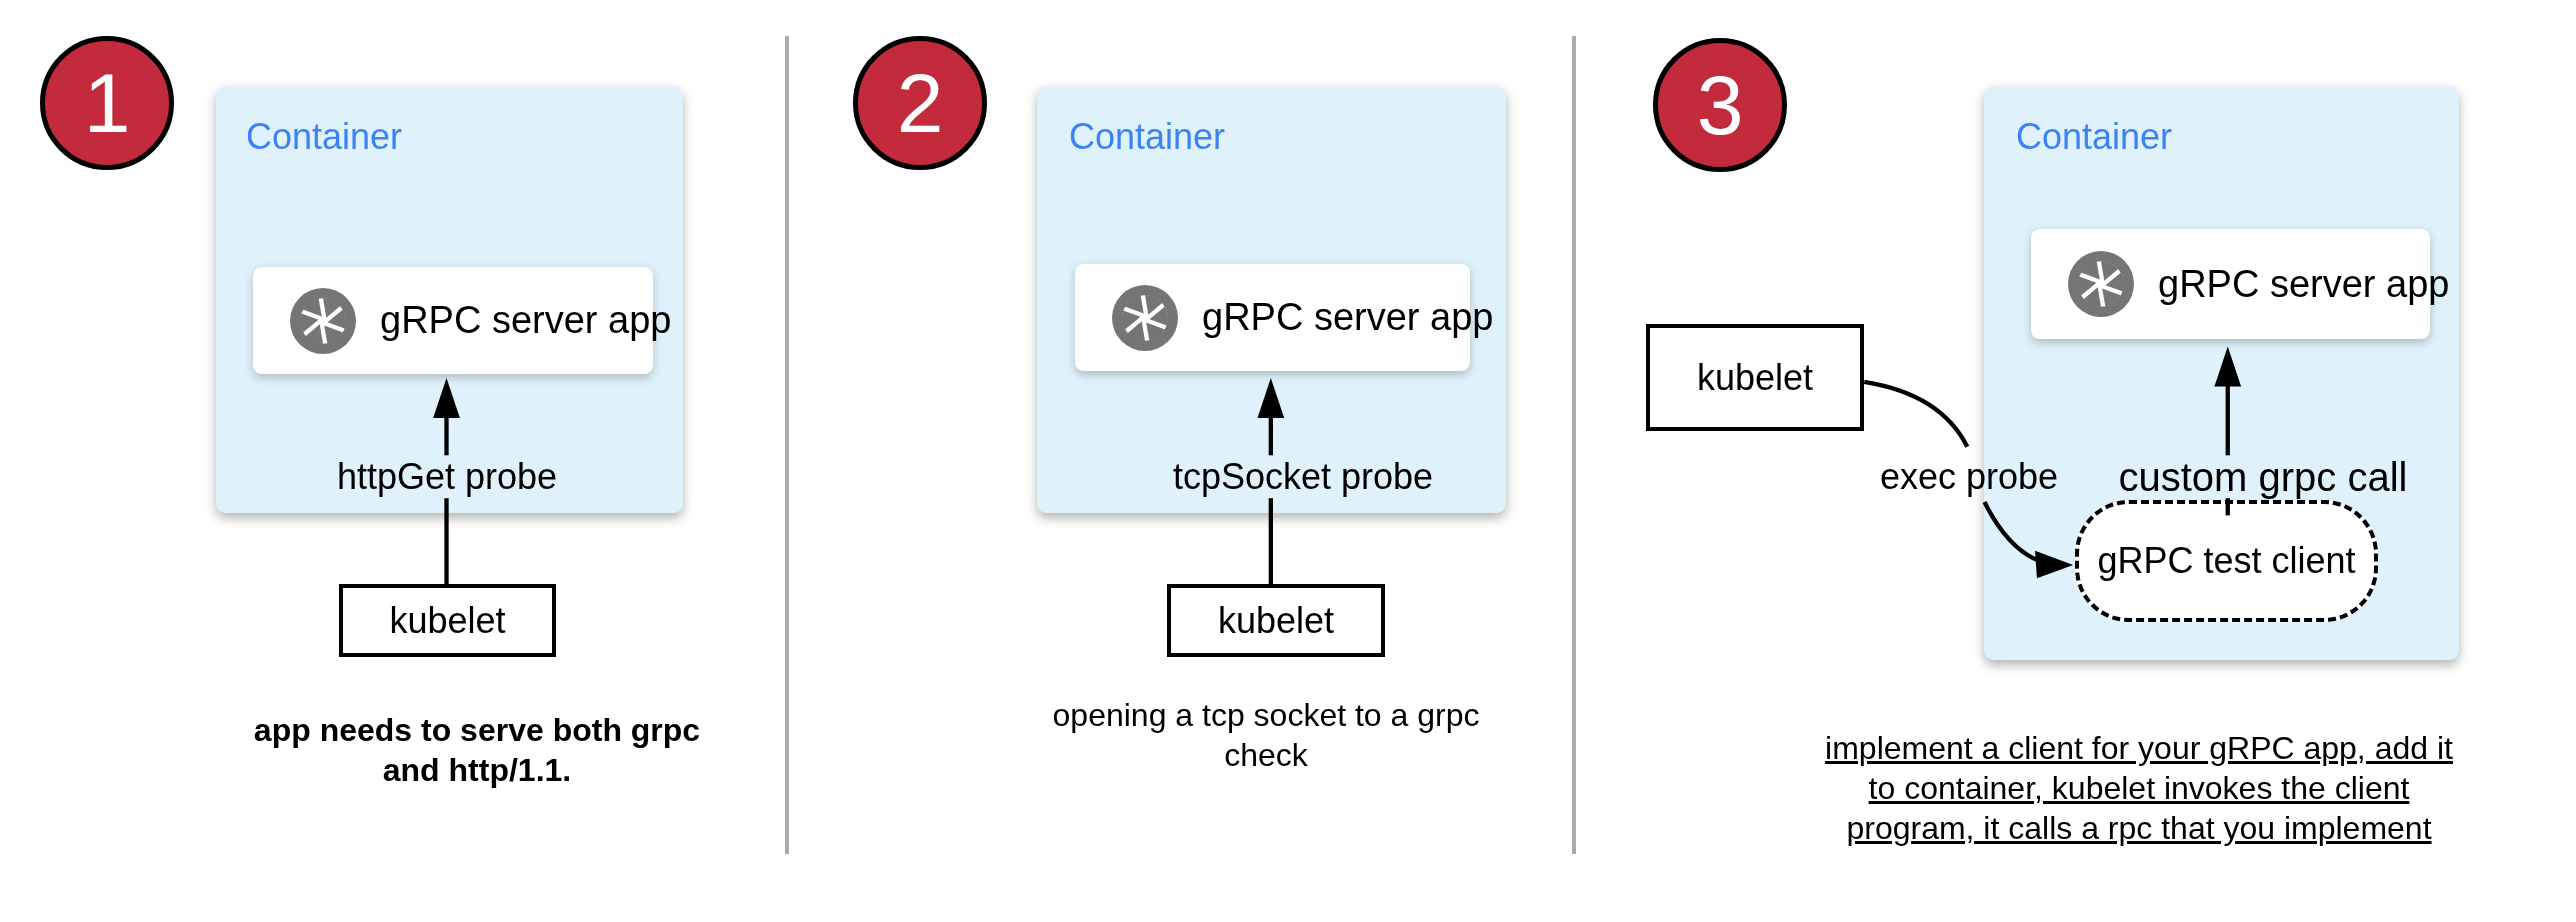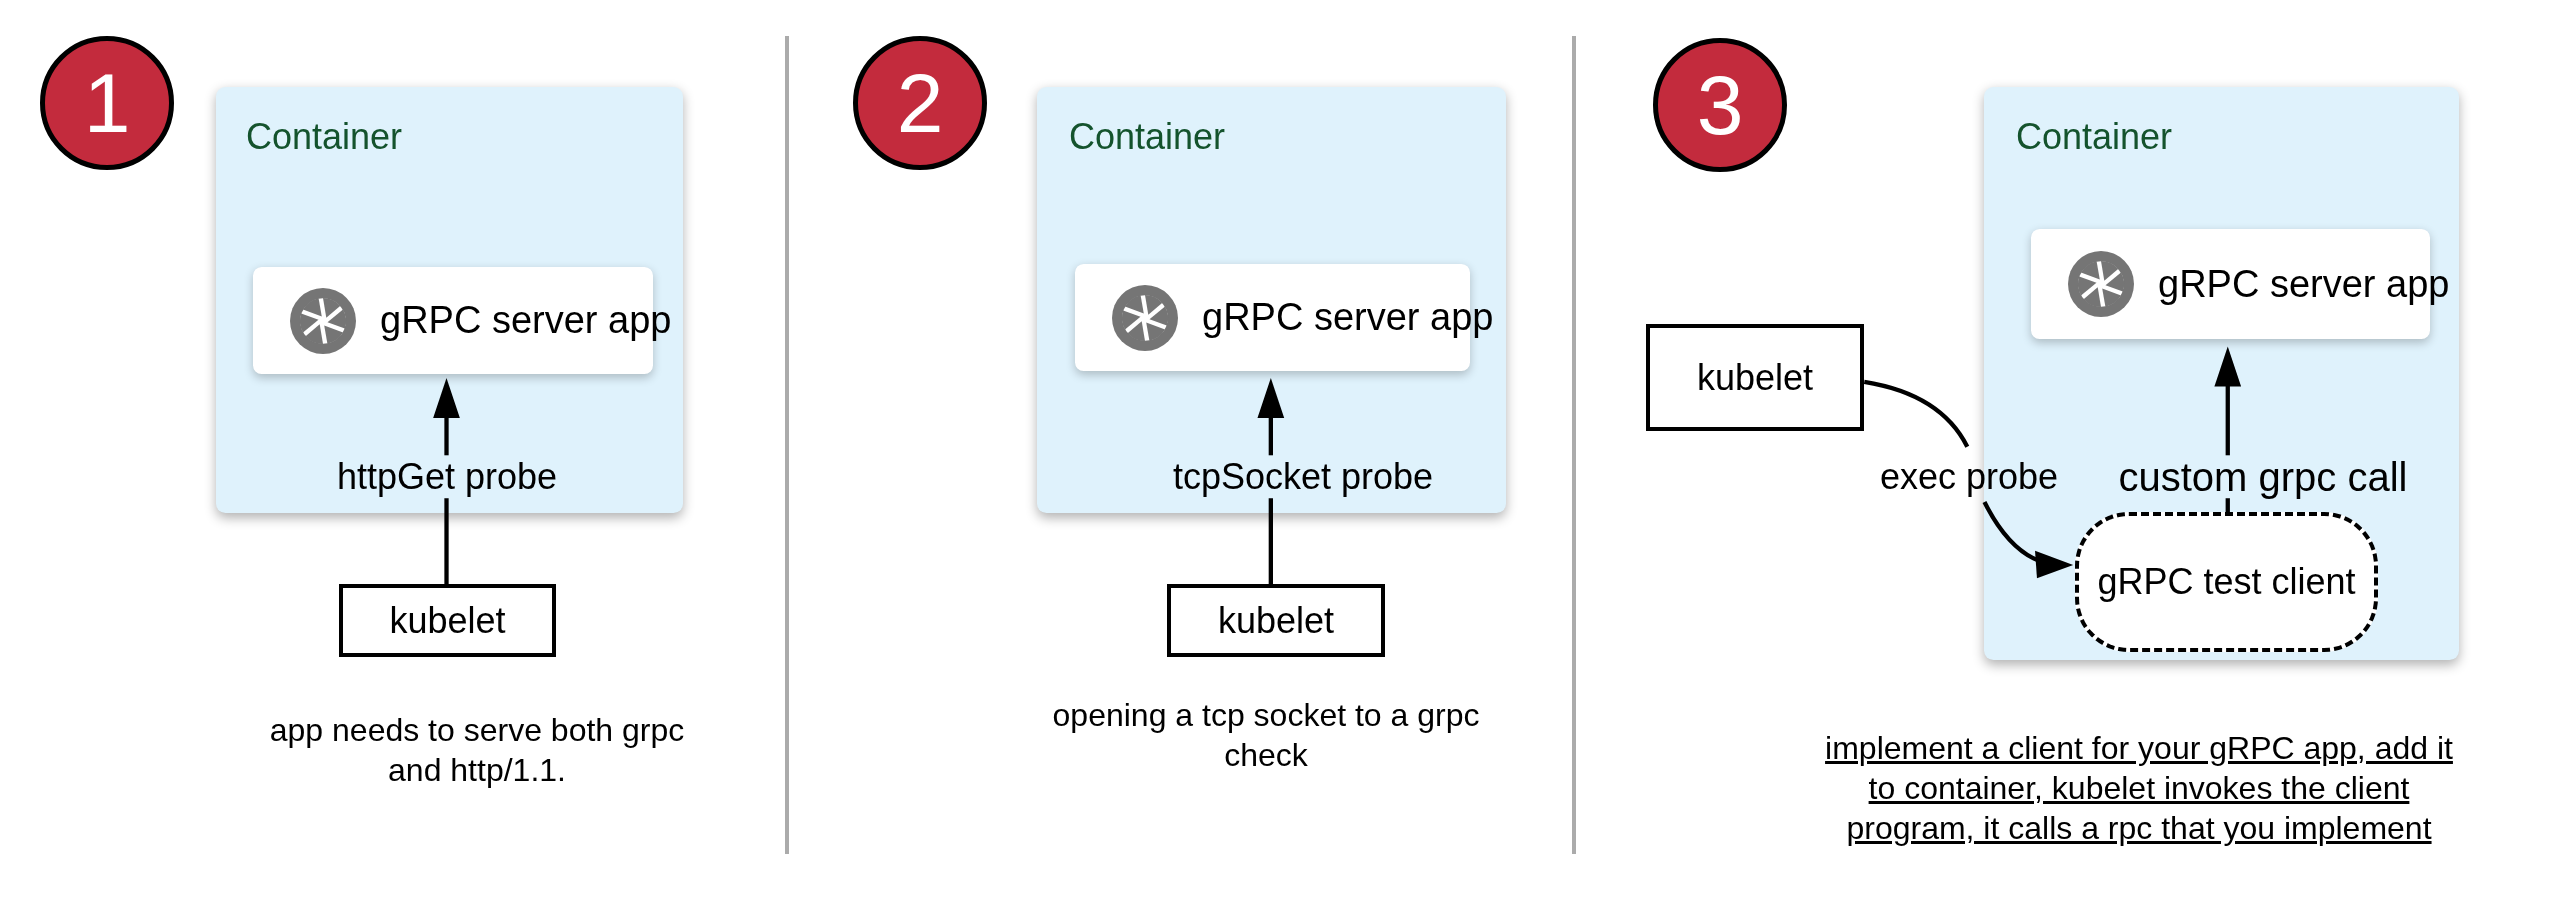--- a/index.html
+++ b/index.html
@@ -11,21 +11,21 @@
     position:absolute;width:134px;height:134px;border-radius:50%;
     background:#C32B3D;border:5.7px solid #000;box-sizing:border-box;
     display:flex;align-items:center;justify-content:center;
     color:#fff;font-size:84px;font-weight:400;line-height:1;z-index:4;
   }
   .container-box{
     position:absolute;background:#DFF2FC;border-radius:9.5px;
     box-shadow:0 4.8px 11.4px rgba(0,0,0,0.30);z-index:1;
   }
   .container-label{
-    position:absolute;font-size:36px;color:#14532d;z-index:3;
+    position:absolute;font-size:36px;color:#3b82f6;z-index:3;
   }
   .app-box{
     position:absolute;background:#ffffff;border-radius:8.6px;
     box-shadow:0 3.8px 9.5px rgba(0,0,0,0.22);
     display:flex;align-items:center;gap:21px;padding-left:34px;
     box-sizing:border-box;z-index:2;
   }
   .app-box .icon{width:72px;height:72px;flex:0 0 auto;display:block;}
   .app-label{font-size:38px;color:#000;white-space:nowrap;}
   .probe-label{
@@ -96,21 +96,21 @@
 
   <div class="probe-label" style="left:447px;top:458px;">
     <b>httpGet</b>
     <span>probe</span>
   </div>
 
   <div class="kubelet-box" style="left:339px;top:584px;width:217px;height:73px;">
     <span>kubelet</span>
   </div>
 
-  <div class="caption" style="left:477px;top:710px;">
+  <div class="caption" style="left:477px;top:710px;font-weight:bold;">
     <div>app needs to serve both grpc</div>
     <div>and http/1.1.</div>
   </div>
 
   <div class="badge" style="left:853px;top:36px;">
     <span>2</span>
   </div>
 
   <div class="container-box" style="left:1037px;top:87px;width:469px;height:426px;"></div>
   <div class="container-label" style="left:1069px;top:116px;">Container</div>
@@ -154,21 +154,21 @@
     <span>kubelet</span>
   </div>
 
   <div class="probe-label" style="left:1969px;top:458px;">
     <b>exec</b>
     <span>probe</span>
   </div>
 
   <div class="float-label" style="left:2235px;top:458px;">custom grpc call</div>
 
-  <div class="test-client-box" style="left:2075px;top:512px;width:303px;height:140px;">
+  <div class="test-client-box" style="left:2075px;top:500px;width:303px;height:122px;">
     <span>gRPC test client</span>
   </div>
 
   <div class="caption" style="left:2139px;top:728px;text-decoration:underline;">
     <div>implement a client for your gRPC app, add it</div>
     <div>to container, kubelet invokes the client</div>
     <div>program, it calls a rpc that you implement</div>
   </div>
 
   <svg id="connectors" width="2576" height="923" viewBox="0 0 2700 967" xmlns="http://www.w3.org/2000/svg">

